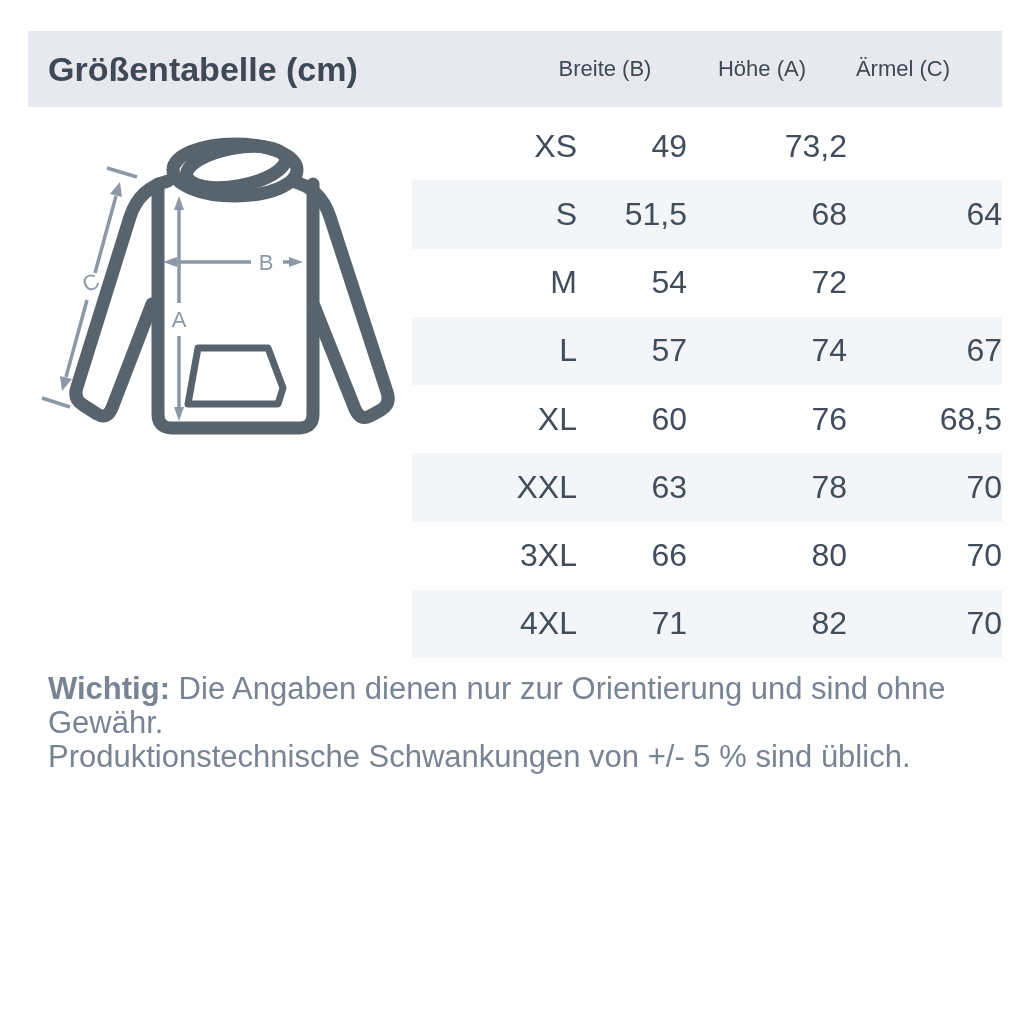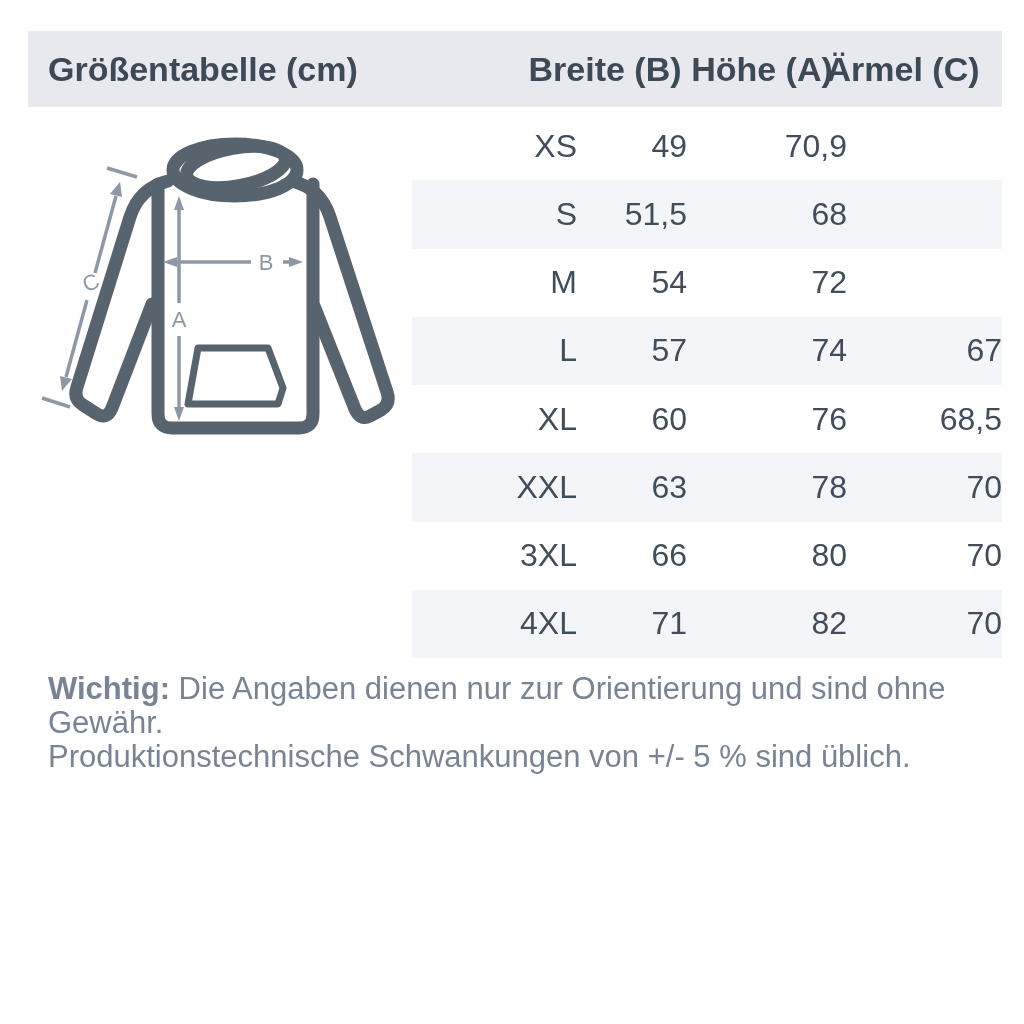--- a/index.html
+++ b/index.html
@@ -6,21 +6,21 @@
   html,body { width:1024px; height:1024px; background:#ffffff; overflow:hidden;
               font-family:"Liberation Sans","DejaVu Sans",sans-serif; }
   .stage { position:relative; width:1024px; height:976px; background:#ffffff; }
 
   
   .header-band { position:absolute; left:28px; top:31px; width:974px; height:76px;
                  background:#e8e9ee; }
   .header-title { position:absolute; left:20px; top:50%; transform:translateY(-50%);
                   font-size:34px; font-weight:bold; color:#3e4956; white-space:nowrap; }
   .col-head { position:absolute; top:50%; transform:translate(-50%,-50%);
-              font-size:34px; font-weight:bold; color:#3e4956; white-space:nowrap; }
+              font-size:22px; font-weight:normal; color:#3e4956; white-space:nowrap; }
   .col-head.b { left:577px; }
   .col-head.a { left:734px; }
   .col-head.c { left:875px; }
 
   
   .size-table { position:absolute; left:412px; top:112px; width:590px; }
   .trow { display:grid; grid-template-columns:165px 110px 160px 155px;
           align-items:center; height:68.25px; }
   .trow:nth-child(even) { background:#f4f5f8; }
   .cell { text-align:right; font-size:32px; color:#414d5b; }
@@ -80,26 +80,27 @@
         <text x="226" y="150">B</text>
         <text x="51" y="170" transform="rotate(-25 51 163)">C</text>
       </g>
     </svg>
   </div>
 
   <div class="size-table">
     <div class="trow">
       <div class="cell">XS</div>
       <div class="cell">49</div>
-      <div class="cell">70,9</div>
+      <div class="cell">73,2</div>
     </div>
     <div class="trow">
       <div class="cell">S</div>
       <div class="cell">51,5</div>
       <div class="cell">68</div>
+      <div class="cell">64</div>
     </div>
     <div class="trow">
       <div class="cell">M</div>
       <div class="cell">54</div>
       <div class="cell">72</div>
     </div>
     <div class="trow">
       <div class="cell">L</div>
       <div class="cell">57</div>
       <div class="cell">74</div>

